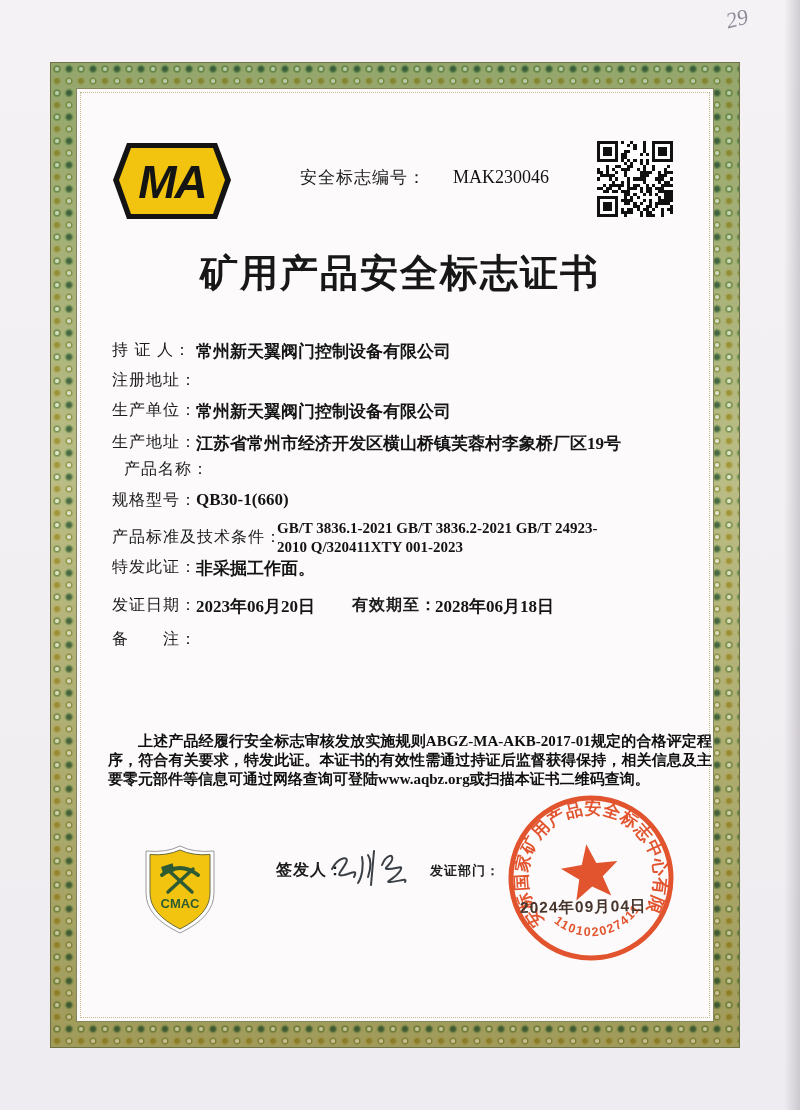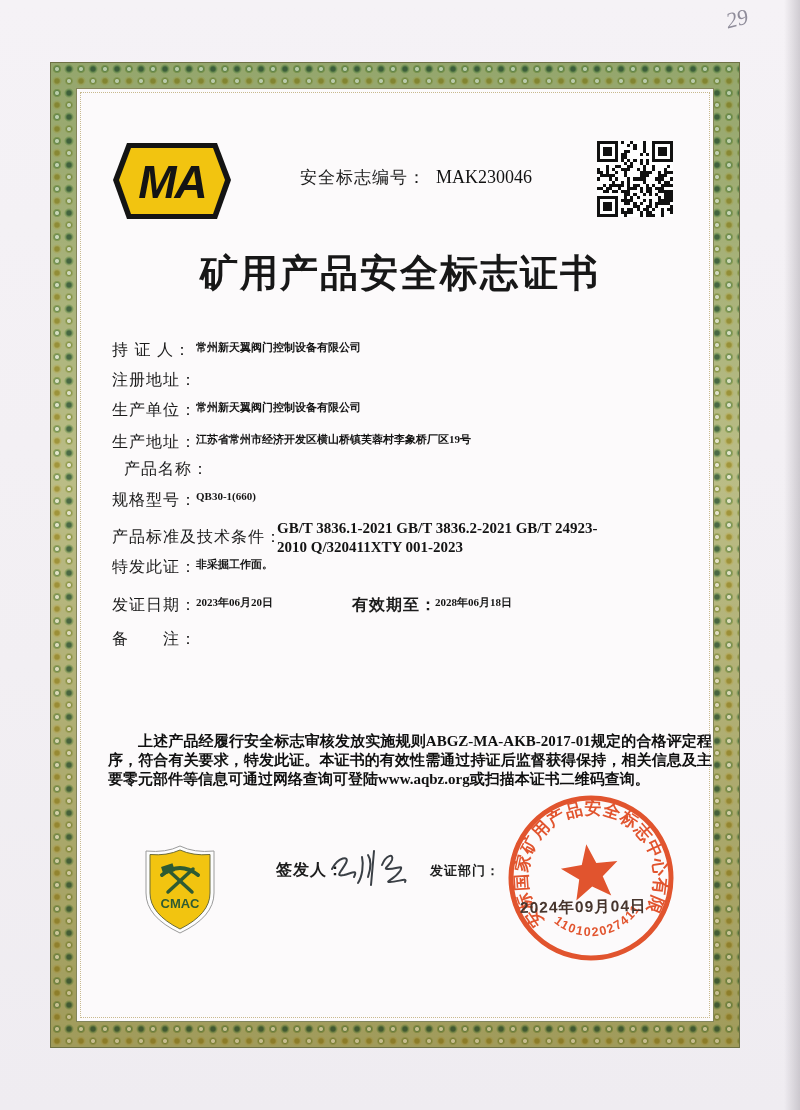--- a/index.html
+++ b/index.html
@@ -30,28 +30,28 @@
   }
   .frame::before{content:"";position:absolute;inset:0;
     background:linear-gradient(180deg,rgba(96,152,96,.38),rgba(140,140,70,.08) 42%,rgba(150,128,36,.42));
     mix-blend-mode:multiply;pointer-events:none;}
   .paper{position:absolute;inset:25px;background:#fcfafb;border:1px solid #83855a;
     outline:1px dotted #c8b98d;outline-offset:-5px;}
   
   .ma-badge{position:absolute;left:110px;top:140px;width:124px;height:82px;}
   .cert-no{position:absolute;left:300px;top:166px;font-size:17px;white-space:nowrap;}
   .cert-no .lbl{font-weight:500;letter-spacing:1px;}
-  .cert-no .val{font-family:"Liberation Serif",serif;font-size:18px;margin-left:10px;color:#121212;}
+  .cert-no .val{font-family:"Liberation Serif",serif;font-size:18px;margin-left:27px;color:#121212;}
   .qr{position:absolute;left:597px;top:141px;width:76px;height:76px;background:#fff;}
   .title{position:absolute;left:0;top:248px;width:100%;text-align:center;
     font-family:"Liberation Serif",serif;font-weight:700;font-size:38px;
     letter-spacing:2px;color:#171717;}
   
   .flabel{position:absolute;font-size:16px;font-weight:500;letter-spacing:1px;white-space:nowrap;color:#1b1b1b;}
-  .fvalue{position:absolute;font-size:11px;font-weight:700;white-space:nowrap;
+  .fvalue{position:absolute;font-size:17px;font-weight:700;white-space:nowrap;
     font-family:"Liberation Serif",serif;color:#141414;}
   .fvalue.wrap{white-space:normal;line-height:19px;font-size:15px;}
   .remark{position:absolute;left:112px;top:629px;font-size:16px;font-weight:500;letter-spacing:1px;}
   
   .statement{position:absolute;left:108px;top:732px;width:604px;
     font-family:Liberation Serif, serif;font-weight:700;font-size:15px;line-height:19px;
     text-align:justify;text-indent:2em;color:#101010;}
   
   .cmac{position:absolute;left:142px;top:845px;width:76px;height:90px;}
   .signer-label{position:absolute;left:276px;top:860px;font-size:16px;font-weight:600;letter-spacing:1px;}

